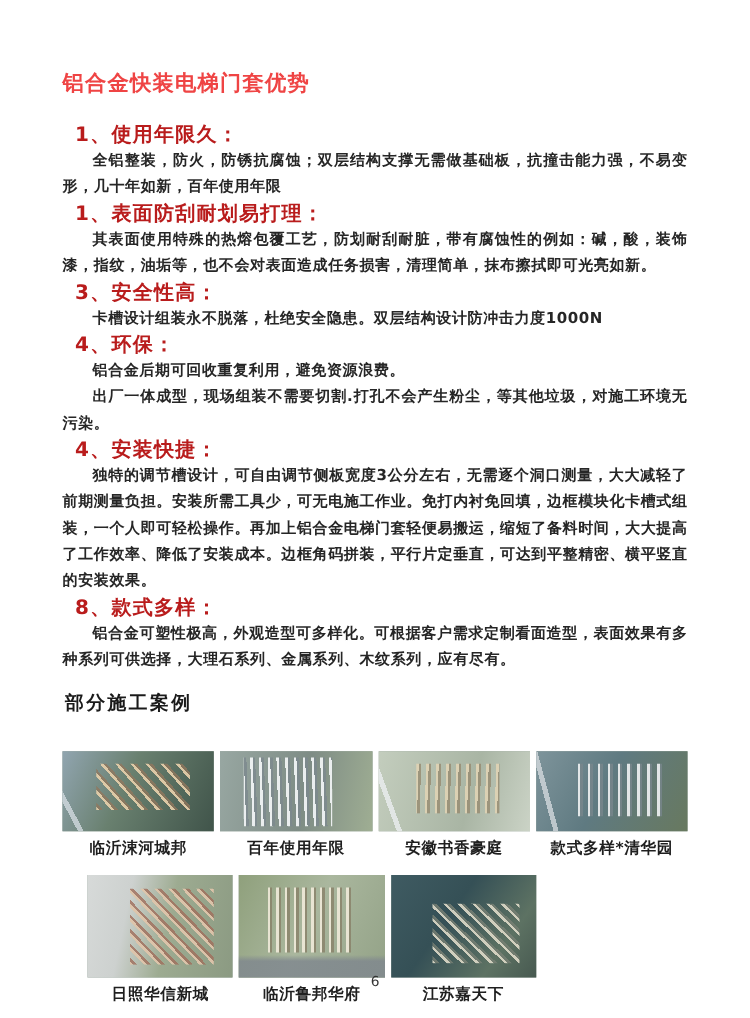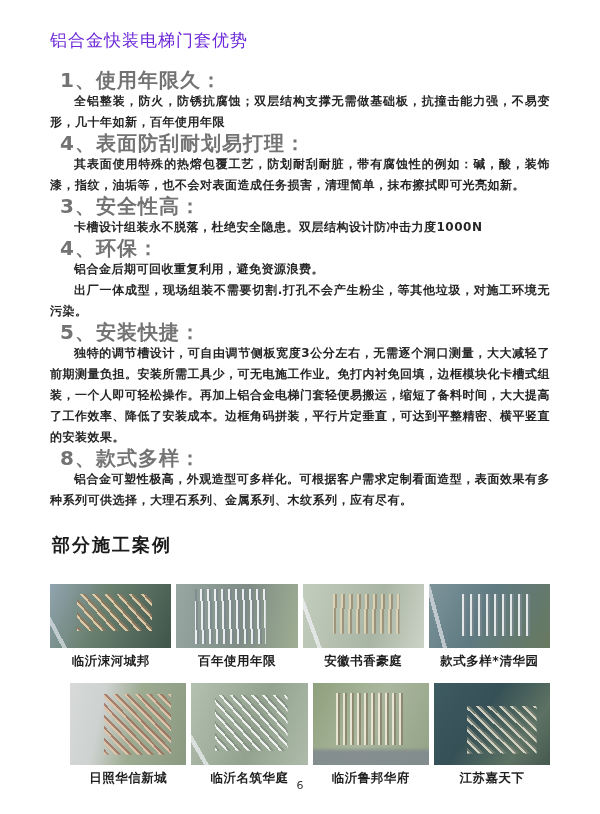--- a/index.html
+++ b/index.html
@@ -10,51 +10,51 @@
     margin: 0 auto;
     background: #ffffff;
     font-family: "DejaVu Sans", "Liberation Sans", sans-serif;
     color: #2b2b2b;
     overflow: hidden;
     box-sizing: border-box;
   }
   .content { padding: 0 50px; }
 
   .doc-title {
-    margin: 28px 0 0 0;
+    margin: 55px 0 0 0;
     font-size: 17px;
     line-height: 24px;
-    font-weight: 400;
+    font-weight: 700;
     letter-spacing: 1px;
-    color: #6d28d9;
+    color: #ef4444;
   }
 
   .adv { margin-top: 18px; }
   .sec-head {
     margin: 0 0 0 10px;
-    font-size: 20px;
+    font-size: 16px;
     line-height: 21px;
     font-weight: 700;
     letter-spacing: 1px;
-    color: #737373;
+    color: #b91c1c;
   }
   .adv p {
     margin: 0;
     font-size: 12px;
     line-height: 21px;
     font-weight: 600;
     letter-spacing: 0.5px;
     text-indent: 2em;
     text-align: justify;
     color: #262626;
   }
 
   .cases-title {
-    margin: 23px 0 0 2px;
-    font-size: 18px;
+    margin: 13px 0 0 2px;
+    font-size: 15px;
     line-height: 22px;
     font-weight: 700;
     letter-spacing: 2px;
     color: #1a1a1a;
   }
 
   .cases-grid {
     display: grid;
     grid-template-columns: repeat(4, 1fr);
     column-gap: 5px;
@@ -156,31 +156,31 @@
 
 <div class="page">
   <div class="content">
 
     <h1 class="doc-title">铝合金快装电梯门套优势</h1>
 
     <div class="adv">
       <h2 class="sec-head">1、使用年限久：</h2>
       <p>全铝整装，防火，防锈抗腐蚀；双层结构支撑无需做基础板，抗撞击能力强，不易变形，几十年如新，百年使用年限</p>
 
-      <h2 class="sec-head">4、表面防刮耐划易打理：</h2>
+      <h2 class="sec-head">1、表面防刮耐划易打理：</h2>
       <p>其表面使用特殊的热熔包覆工艺，防划耐刮耐脏，带有腐蚀性的例如：碱，酸，装饰漆，指纹，油垢等，也不会对表面造成任务损害，清理简单，抹布擦拭即可光亮如新。</p>
 
       <h2 class="sec-head">3、安全性高：</h2>
       <p>卡槽设计组装永不脱落，杜绝安全隐患。双层结构设计防冲击力度1000N</p>
 
       <h2 class="sec-head">4、环保：</h2>
       <p>铝合金后期可回收重复利用，避免资源浪费。</p>
       <p>出厂一体成型，现场组装不需要切割.打孔不会产生粉尘，等其他垃圾，对施工环境无污染。</p>
 
-      <h2 class="sec-head">5、安装快捷：</h2>
+      <h2 class="sec-head">4、安装快捷：</h2>
       <p>独特的调节槽设计，可自由调节侧板宽度3公分左右，无需逐个洞口测量，大大减轻了前期测量负担。安装所需工具少，可无电施工作业。免打内衬免回填，边框模块化卡槽式组装，一个人即可轻松操作。再加上铝合金电梯门套轻便易搬运，缩短了备料时间，大大提高了工作效率、降低了安装成本。边框角码拼装，平行片定垂直，可达到平整精密、横平竖直的安装效果。</p>
 
       <h2 class="sec-head">8、款式多样：</h2>
       <p>铝合金可塑性极高，外观造型可多样化。可根据客户需求定制看面造型，表面效果有多种系列可供选择，大理石系列、金属系列、木纹系列，应有尽有。</p>
     </div>
 
     <h2 class="cases-title">部分施工案例</h2>
 
     <div class="cases-grid row1">
       <figure class="case">
@@ -200,24 +200,20 @@
         <figcaption class="case-caption">款式多样*清华园</figcaption>
       </figure>
     </div>
 
     <div class="cases-grid row2">
       <figure class="case">
         <div class="thumb t5"></div>
         <figcaption class="case-caption">日照华信新城</figcaption>
       </figure>
       <figure class="case">
-        <div class="thumb t6"></div>
-        <figcaption class="case-caption">临沂名筑华庭</figcaption>
-      </figure>
-      <figure class="case">
         <div class="thumb t7"></div>
         <figcaption class="case-caption">临沂鲁邦华府</figcaption>
       </figure>
       <figure class="case">
         <div class="thumb t8"></div>
         <figcaption class="case-caption">江苏嘉天下</figcaption>
       </figure>
     </div>
 
   </div>

